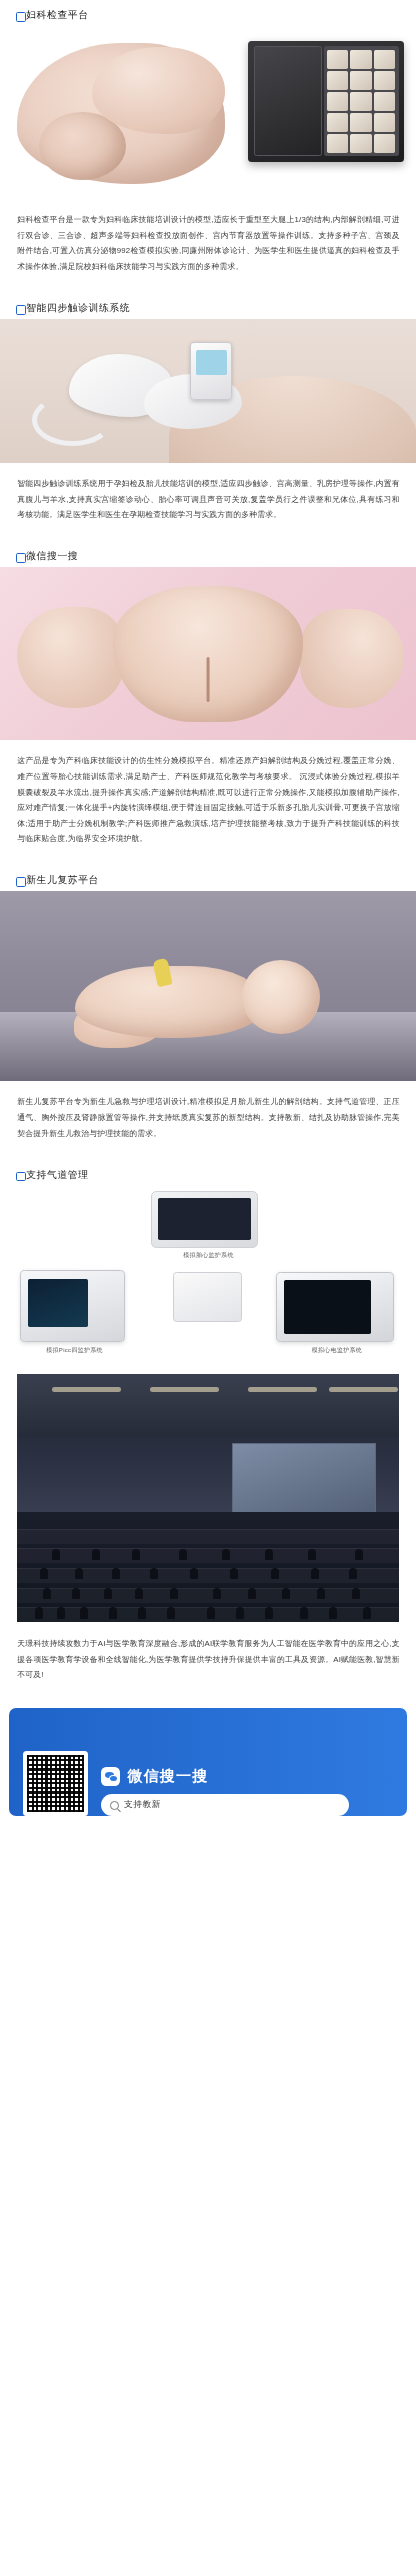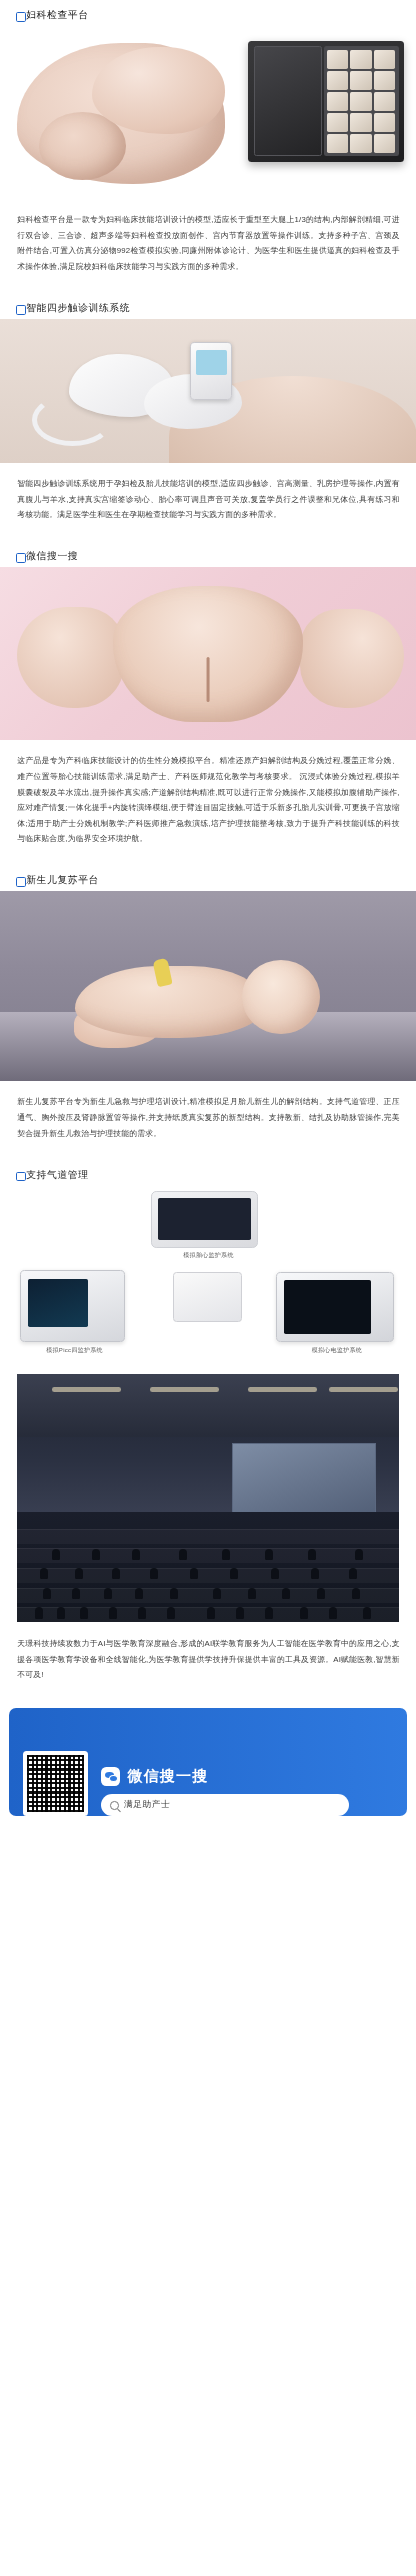--- a/index.html
+++ b/index.html
@@ -671,19 +671,19 @@
     <div class="qr">
       <div class="grid"></div>
     </div>
     <div class="footer-right">
       <div class="wechat-line">
         <span class="wechat-badge"></span>
         <span class="wechat-text">微信搜一搜</span>
       </div>
       <div class="search-pill">
         <span class="mag"></span>
-        <span class="txt">满足助产士</span>
+        <span class="txt">支持教新</span>
       </div>
     </div>
   </div>
 
 </div>
 
 
 </body></html>

